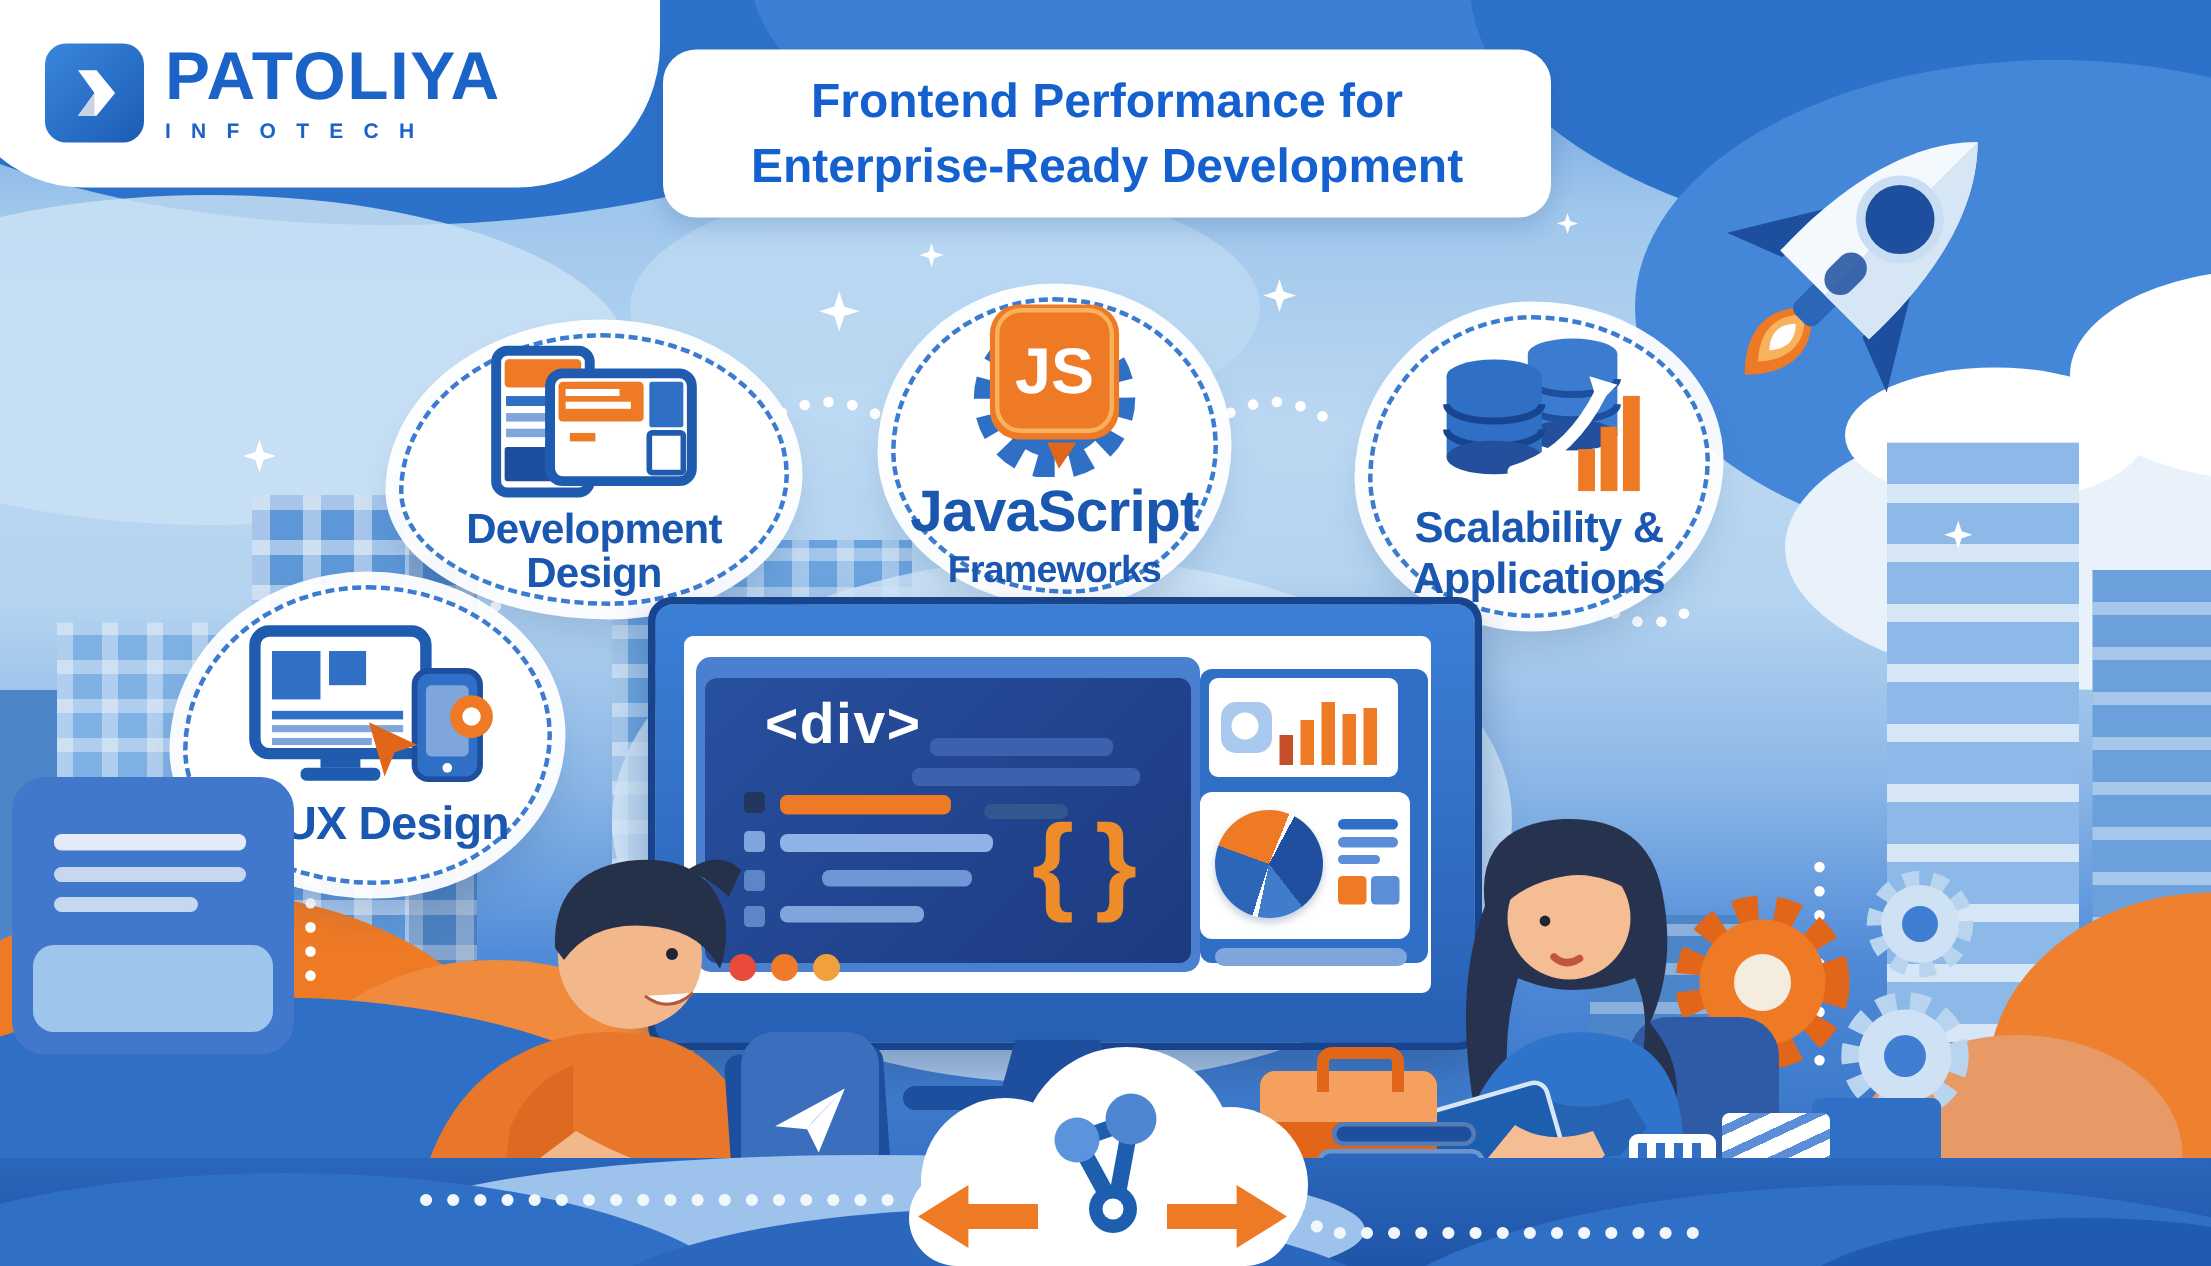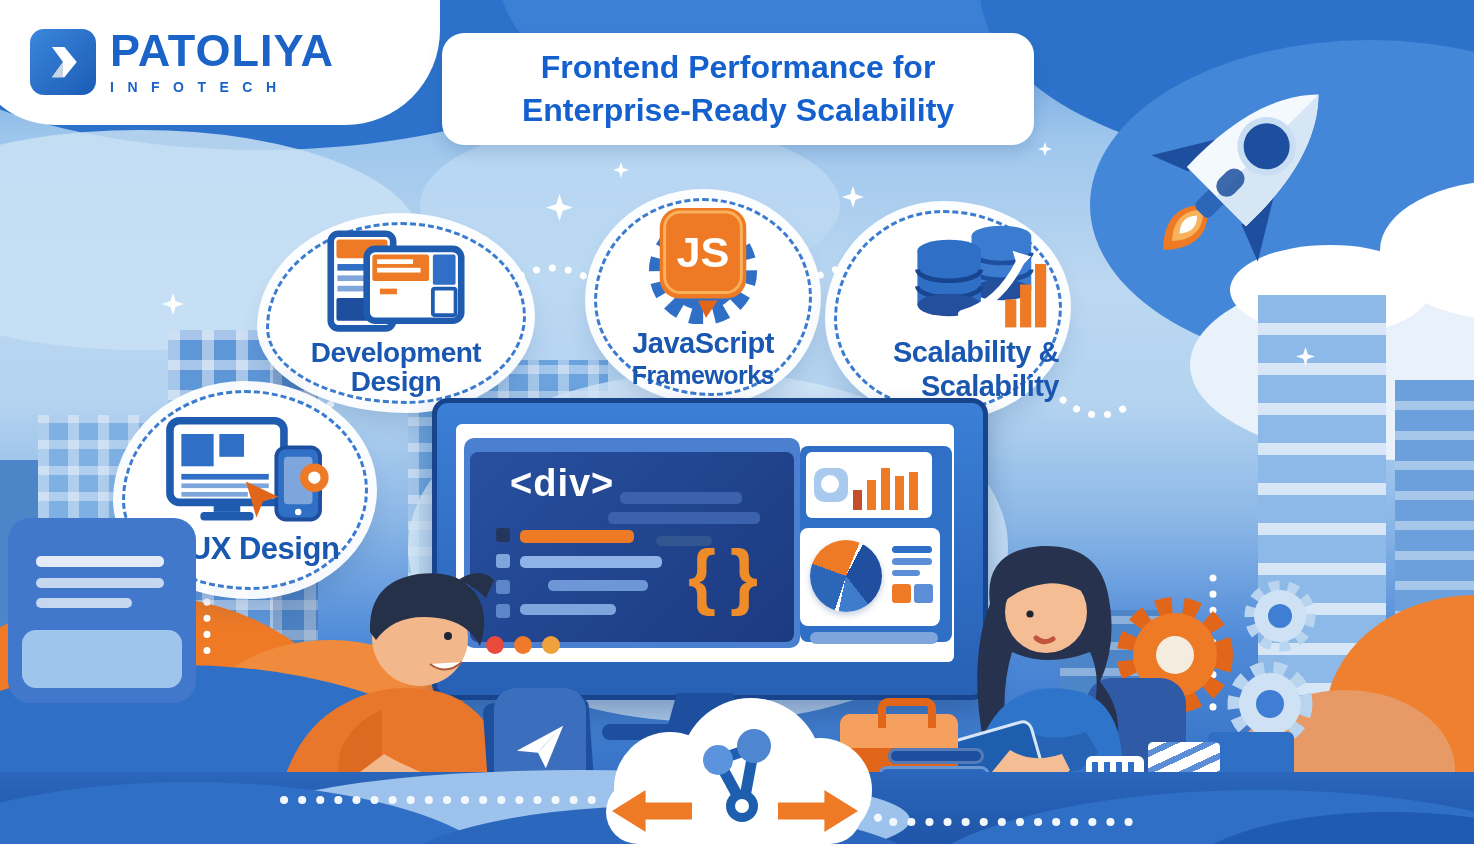--- a/index.html
+++ b/index.html
@@ -79,21 +79,21 @@
       </svg>
     </div>
     <div style="display:flex;flex-direction:column;">
       <span style="font-size:45px;font-weight:800;color:#1b63c7;letter-spacing:1px;line-height:1;">PATOLIYA</span>
       <span style="font-size:14px;font-weight:700;color:#1b63c7;letter-spacing:13.5px;margin-top:6px;">INFOTECH</span>
     </div>
   </div>
 
   <div class="abs" style="left:442px;top:33px;width:592px;height:112px;background:#ffffff;border-radius:22px;z-index:6;display:flex;flex-direction:column;align-items:center;justify-content:center;box-shadow:0 6px 16px rgba(20,60,120,.18);">
     <div style="font-size:32px;font-weight:800;color:#1460cf;line-height:1.35;">Frontend Performance for</div>
-    <div style="font-size:32px;font-weight:800;color:#1460cf;line-height:1.35;">Enterprise-Ready Scalability</div>
+    <div style="font-size:32px;font-weight:800;color:#1460cf;line-height:1.35;">Enterprise-Ready Development</div>
   </div>
 
   <svg class="abs" style="left:1128px;top:55px;z-index:6;" width="230" height="230" viewBox="0 0 220 220">
     <g transform="rotate(45 110 110)">
       <path d="M110 158 C 132 176 130 198 110 218 C 90 198 88 176 110 158 Z" fill="#ee7a26"></path>
       <path d="M110 164 C 124 177 123 192 110 206 C 97 192 96 177 110 164 Z" fill="#f8b25c"></path>
       <path d="M110 172 C 118 180 117 188 110 196 C 103 188 102 180 110 172 Z" fill="#ffffff"></path>
       <path d="M72 106 L38 162 L74 148 Z" fill="#1d4f9e"></path>
       <path d="M148 106 L182 162 L146 148 Z" fill="#1d4f9e"></path>
       <rect x="100" y="140" width="20" height="28" rx="6" fill="#2c66b8"></rect>
@@ -127,44 +127,44 @@
     <svg width="150" height="118" viewBox="0 0 150 120">
       <g transform="translate(75,66)">
         <circle r="46" fill="none" stroke="#2f6fc6" stroke-width="18" stroke-dasharray="13 11"></circle>
         <circle r="40" fill="#2f6fc6"></circle>
       </g>
       <path d="M70 96 L90 96 L78 114 Z" fill="#e2661a"></path>
       <rect x="31" y="2" width="88" height="92" rx="20" fill="#ee7a26"></rect>
       <rect x="36" y="6" width="78" height="82" rx="16" fill="none" stroke="#f8b25c" stroke-width="3"></rect>
       <text x="75" y="62" text-anchor="middle" style="font:bold 44px 'Liberation Sans',sans-serif;fill:#ffffff;">JS</text>
     </svg>
-    <div class="bubble-label" style="font-size:29px;">JavaScript</div>
+    <div class="bubble-label" style="font-size:39px;">JavaScript</div>
     <div class="bubble-label" style="font-size:25px;">Frameworks</div>
   </div>
 
-  <div class="bubble" style="left:834px;top:210px;width:222px;height:196px;border-radius:48% 52% 52% 48%/54% 48% 52% 46%;z-index:5;align-items:flex-end;">
+  <div class="bubble" style="left:912px;top:210px;width:222px;height:196px;border-radius:48% 52% 52% 48%/54% 48% 52% 46%;z-index:5;">
     <svg width="160" height="112" viewBox="0 0 160 120">
       <ellipse cx="104" cy="16" rx="32" ry="11" fill="#3b7cd0"></ellipse>
       <rect x="72" y="16" width="64" height="58" fill="#3b7cd0"></rect>
       <path d="M72 34 a32 11 0 0 0 64 0" fill="none" stroke="#1d4f9e" stroke-width="5"></path>
       <path d="M72 52 a32 11 0 0 0 64 0" fill="none" stroke="#1d4f9e" stroke-width="5"></path>
       <ellipse cx="104" cy="74" rx="32" ry="11" fill="#234f9c"></ellipse>
       <ellipse cx="48" cy="32" rx="34" ry="12" fill="#2f6fc6"></ellipse>
       <rect x="14" y="32" width="68" height="58" fill="#2f6fc6"></rect>
       <path d="M14 52 a34 12 0 0 0 68 0" fill="none" stroke="#17458f" stroke-width="5"></path>
       <path d="M14 70 a34 12 0 0 0 68 0" fill="none" stroke="#17458f" stroke-width="5"></path>
       <ellipse cx="48" cy="90" rx="34" ry="12" fill="#234f9c"></ellipse>
       <rect x="108" y="84" width="12" height="30" fill="#ee7a26"></rect>
       <rect x="124" y="68" width="12" height="46" fill="#ee7a26"></rect>
       <rect x="140" y="46" width="12" height="68" fill="#ee7a26"></rect>
       <path d="M62 100 C 90 92, 110 72, 124 44" fill="none" stroke="#ffffff" stroke-width="9" stroke-linecap="round"></path>
       <path d="M116 32 L136 38 L122 52 Z" fill="#ffffff"></path>
     </svg>
     <div class="bubble-label" style="font-size:29px;">Scalability &amp;</div>
-    <div class="bubble-label" style="font-size:29px;">Scalability</div>
+    <div class="bubble-label" style="font-size:29px;">Applications</div>
   </div>
 
   <div class="bubble" style="left:122px;top:390px;width:240px;height:194px;border-radius:50% 50% 48% 52%/55% 50% 50% 45%;z-index:5;">
     <svg width="170" height="114" viewBox="0 0 170 120">
       <rect x="6" y="6" width="120" height="86" rx="10" fill="#ffffff" stroke="#1f5cb0" stroke-width="8"></rect>
       <rect x="18" y="20" width="34" height="34" fill="#2f6fc6"></rect>
       <rect x="58" y="20" width="26" height="24" fill="#2f6fc6"></rect>
       <rect x="18" y="62" width="92" height="6" fill="#2f6fc6"></rect>
       <rect x="18" y="72" width="92" height="5" fill="#7ea6dd"></rect>
       <rect x="18" y="81" width="70" height="5" fill="#7ea6dd"></rect>

